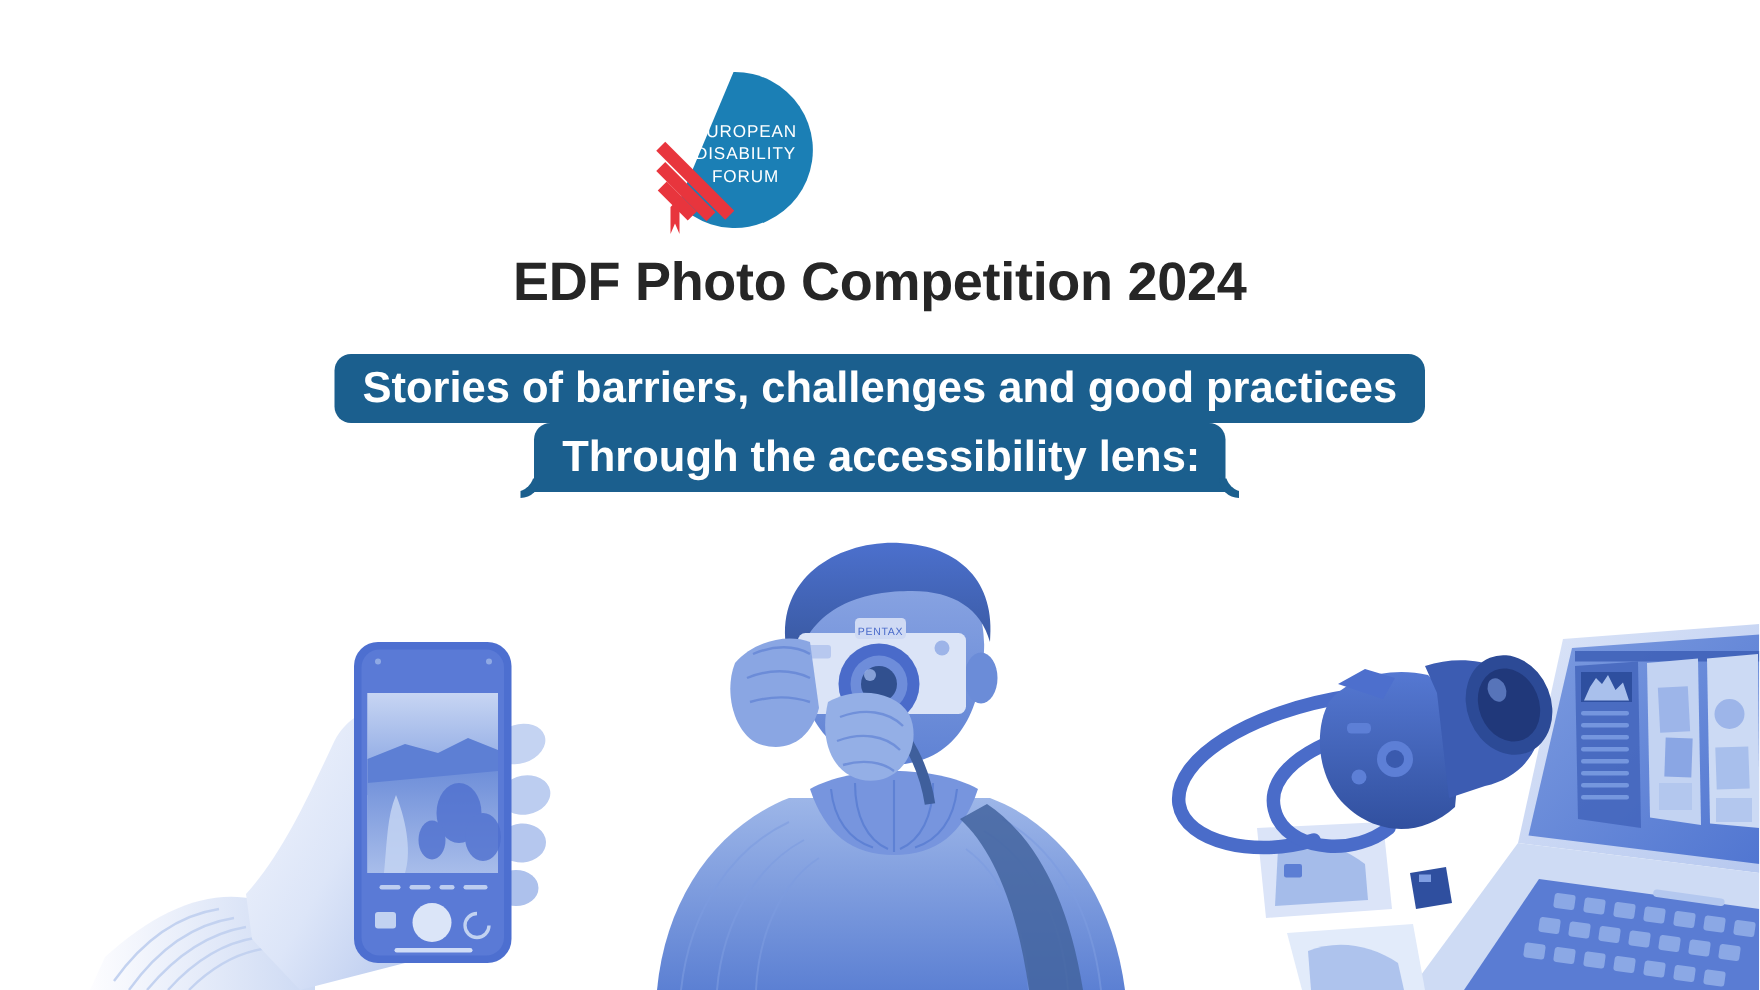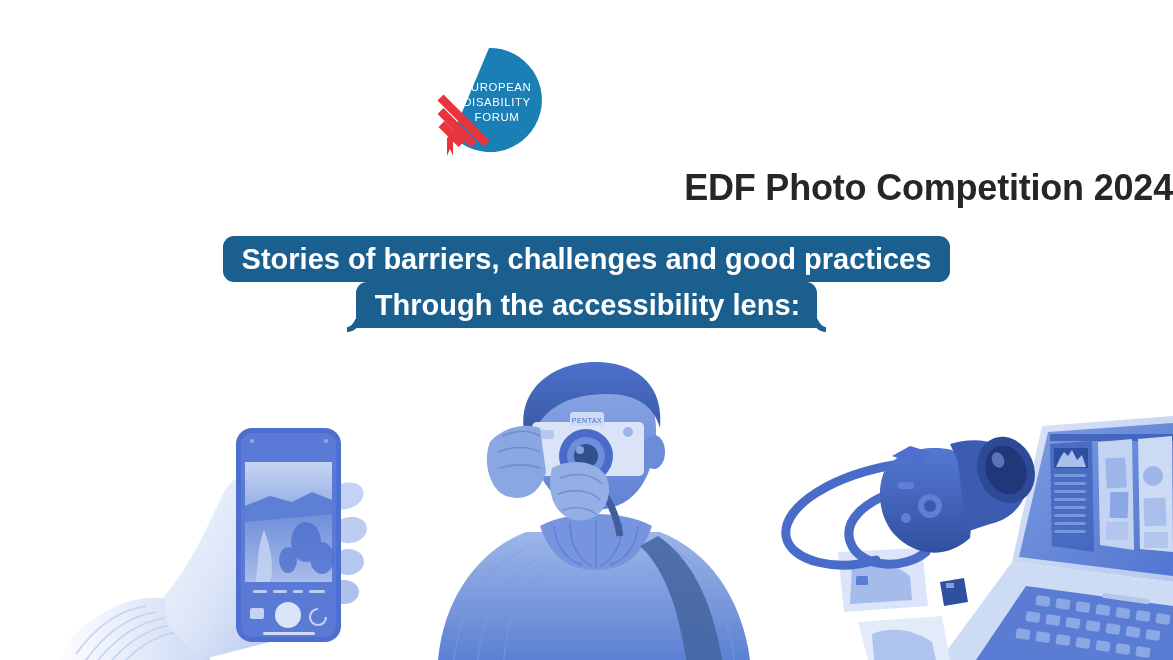--- a/index.html
+++ b/index.html
@@ -30,21 +30,21 @@
     justify-content: center;
   }
   #logo-svg { display: block; }
 
   
   #title {
     position: absolute;
     left: 0;
     top: 166px;
     width: 1173px;
-    text-align: right;
+    text-align: center;
     font-size: 36px;
     font-weight: bold;
     letter-spacing: -0.2px;
     color: #262626;
     line-height: 44px;
     white-space: nowrap;
   }
 
   
   #subtitle {

